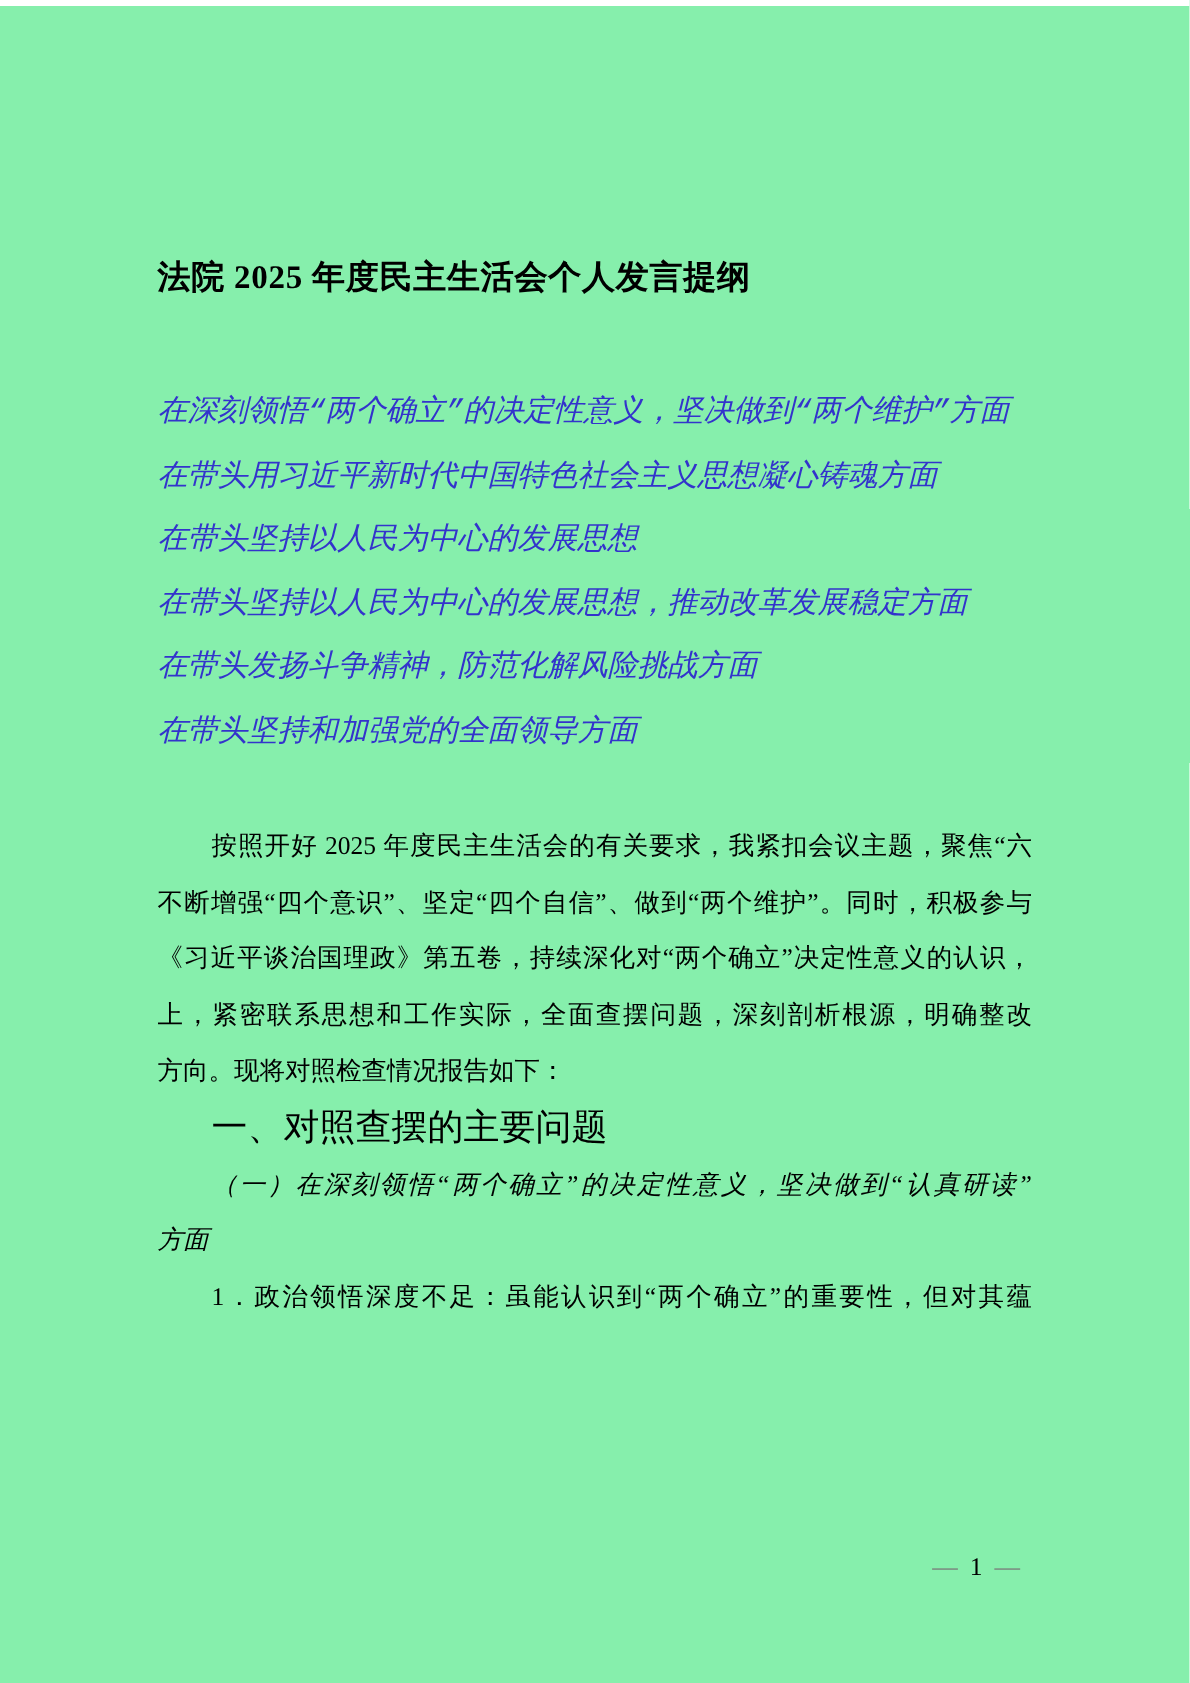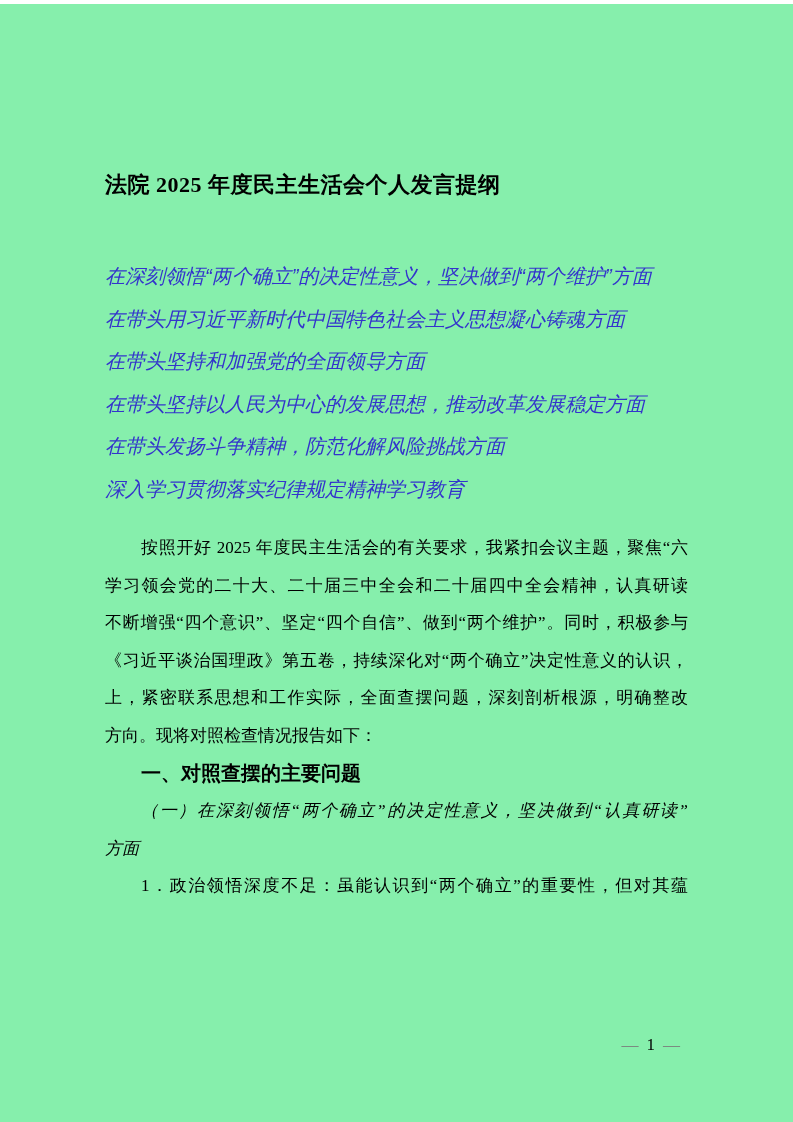--- a/index.html
+++ b/index.html
@@ -21,64 +21,63 @@
   }
   .outline{
     position:absolute;left:105px;top:251px;width:600px;
   }
   .outline-item{
     height:42.6px;line-height:42.6px;
     font-size:20px;
     font-style:italic;
     color:#3333cc;
     white-space:nowrap;
-    font-family:Liberation Sans, sans-serif;
+    font-family:Liberation Mono, monospace;
   }
   .body-block{
-    position:absolute;left:105px;top:525px;width:583px;
+    position:absolute;left:105px;top:541px;width:583px;
     font-size:17px;
   }
   .bline{
     height:37.6px;line-height:37.6px;
     overflow:hidden;
   }
   .jus{ text-align:justify; text-align-last:justify; }
   .ind{ padding-left:36px; }
   .kai{ font-style:italic; }
   .sec-heading{
     font-family:"Liberation Sans","DejaVu Sans",sans-serif;
-    font-weight:bold;
-    font-size:20px;
+    font-weight:normal;
+    font-size:24px;
   }
   .page-number{
     position:absolute;top:1031px;right:105px;
     font-size:17px;
     white-space:nowrap;
   }
   .page-number .dash{ color:#7a7a7a; padding:0 8px; }
 </style>
 </head>
 <body>
 
 <div class="page">
 
   <div class="doc-title">法院 2025 年度民主生活会个人发言提纲</div>
 
   <div class="outline">
     <div class="outline-item">在深刻领悟“两个确立”的决定性意义，坚决做到“两个维护”方面</div>
     <div class="outline-item">在带头用习近平新时代中国特色社会主义思想凝心铸魂方面</div>
-    <div class="outline-item">在带头坚持和加强党的全面领导方面</div>
+    <div class="outline-item">在带头坚持以人民为中心的发展思想</div>
     <div class="outline-item">在带头坚持以人民为中心的发展思想，推动改革发展稳定方面</div>
     <div class="outline-item">在带头发扬斗争精神，防范化解风险挑战方面</div>
-    <div class="outline-item">深入学习贯彻落实纪律规定精神学习教育</div>
+    <div class="outline-item">在带头坚持和加强党的全面领导方面</div>
   </div>
 
   <div class="body-block">
     <div class="bline jus ind">按照开好 2025 年度民主生活会的有关要求，我紧扣会议主题，聚焦“六</div>
-    <div class="bline jus">学习领会党的二十大、二十届三中全会和二十届四中全会精神，认真研读</div>
     <div class="bline jus">不断增强“四个意识”、坚定“四个自信”、做到“两个维护”。同时，积极参与</div>
     <div class="bline jus">《习近平谈治国理政》第五卷，持续深化对“两个确立”决定性意义的认识，</div>
     <div class="bline jus">上，紧密联系思想和工作实际，全面查摆问题，深刻剖析根源，明确整改</div>
     <div class="bline">方向。现将对照检查情况报告如下：</div>
 
     <div class="bline ind sec-heading">一、对照查摆的主要问题</div>
 
     <div class="bline jus ind kai">（一）在深刻领悟“两个确立”的决定性意义，坚决做到“认真研读”</div>
     <div class="bline kai">方面</div>
 

